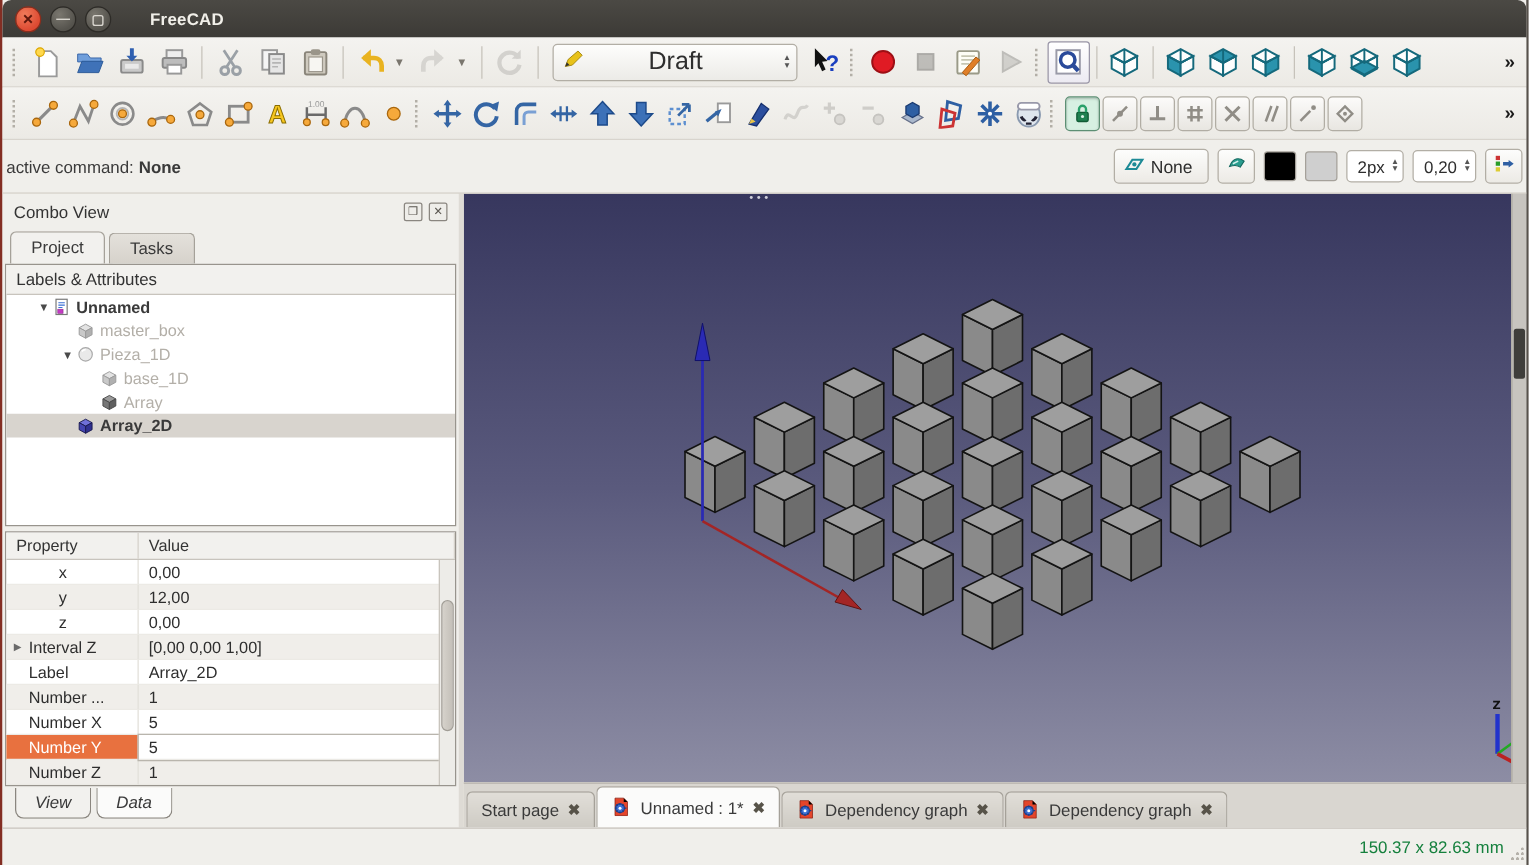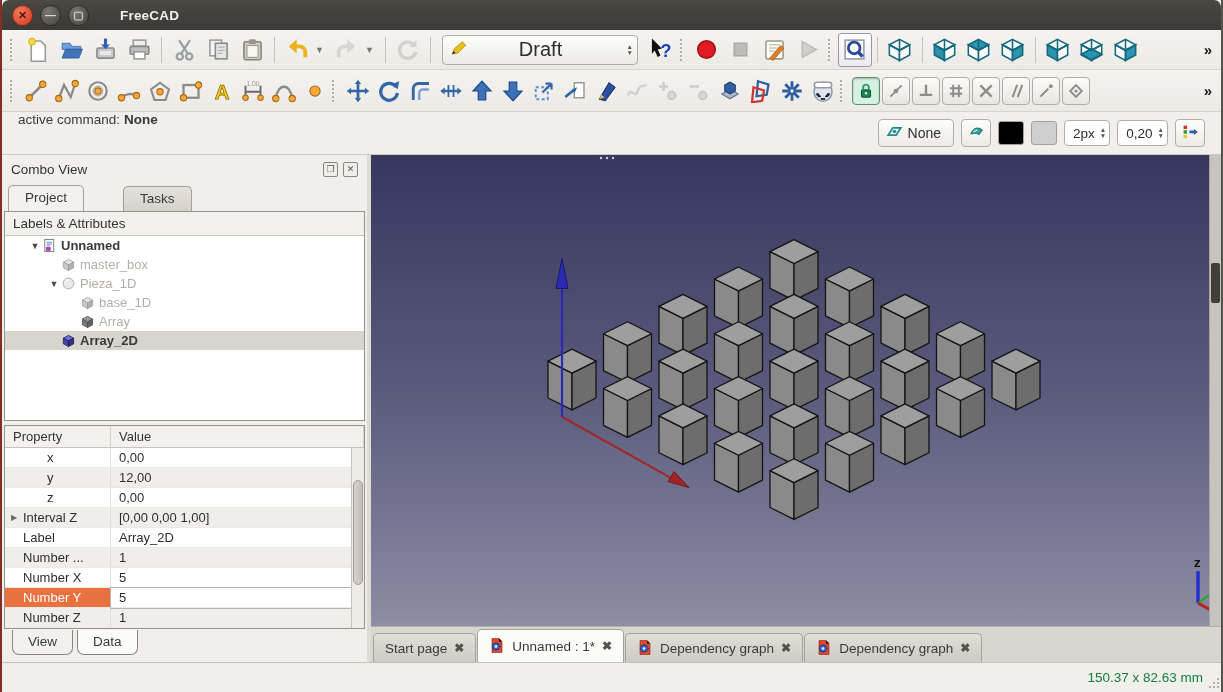--- a/index.html
+++ b/index.html
@@ -31,41 +31,41 @@
   .wbcombo { display:flex; align-items:center; height:30px; width:196px; border:1px solid #b2aea5; border-radius:4px; background:linear-gradient(#fdfdfc,#ecebe7); padding:0 4px 0 7px; margin:0 6px; flex:none; }
   .wbcombo svg { width:18px; height:18px; }
   .wblabel { flex:1; font-size:20px; color:#2e2e2e; padding-left:5px;margin-left:46px; }
   .wbspin { display:flex; flex-direction:column; align-items:center; line-height:6px; color:#555; }
   .wbspin i { font-style:normal; font-size:6.5px; }
   .snapbtn { width:28px; height:28px; border:1px solid #b1ada4; border-radius:4px; background:linear-gradient(#fcfbfa,#e8e6e1); display:flex; align-items:center; justify-content:center; margin-left:2px; flex:none; }
   .snapbtn svg { width:18px; height:18px; }
   .snapbtn.active { background:#d7f0e2; border-color:#5d8f74; box-shadow:inset 0 1px 2px rgba(0,0,0,.25); }
 
   
-  .cmdbar { height:43px; display:flex; background:#f0efeb; border-bottom:1px solid #cfcbc4; padding:0 16px; flex:none; }
+  .cmdbar { height:43px; display:flex; align-items:center; background:#f0efeb; border-bottom:1px solid #cfcbc4; padding:0 3px; flex:none; }
   .cmdlabel { font-size:13.5px; color:#3a3a3a; }
   .cmdlabel b { margin-left:4px; }
   .cmd-right { margin-left:auto; display:flex; align-items:center; gap:7px; }
   .wpbtn { display:flex; align-items:center; gap:5px; height:28px; padding:0 12px 0 7px; border:1px solid #b2aea5; border-radius:4px; background:linear-gradient(#fdfdfc,#eceae5); font-size:14px; color:#2e2e2e; }
   .wpbtn svg, .iconbtn svg { width:17px; height:17px; }
   .iconbtn { width:30px; height:28px; border:1px solid #b2aea5; border-radius:4px; background:linear-gradient(#fdfdfc,#eceae5); display:flex; align-items:center; justify-content:center; }
   .swatch { width:26px; height:24px; border:1px solid #a5a19a; border-radius:3px; }
   .spinbox { display:flex; align-items:center; height:26px; border:1px solid #b2aea5; border-radius:4px; background:#fff; padding:0 3px 0 8px; font-size:13.5px; color:#2e2e2e; }
   .spinarr { display:flex; flex-direction:column; line-height:6px; color:#555; margin-left:5px; }
   .spinarr i { font-style:normal; font-size:6.5px; }
 
   
   .main { flex:1; display:flex; min-height:0; }
   .leftpanel { width:365px; flex:none; display:flex; flex-direction:column; background:#f0efeb; }
   .splitter { width:4px; background:#dedbd5; flex:none; }
 
   .cv-title { height:28px; display:flex; align-items:center; padding:0 9px; font-size:13.5px; color:#333; flex:none;text-align:center; }
   .cv-btns { margin-left:auto; display:flex; gap:5px; }
   .cv-btn { width:15px; height:15px; border:1px solid #8a8680; border-radius:2px; display:flex; align-items:center; justify-content:center; font-size:9px; color:#5a5650; background:#eeede9; }
-  .pt-tabs { display:flex; padding:0 6px; height:28px; align-items:flex-end; flex:none;gap:36px; }
+  .pt-tabs { display:flex; padding:0 6px; height:28px; align-items:flex-end; flex:none; }
   .pt-tab { padding:4px 16px 5px; font-size:13.5px; color:#3a3a3a; border:1px solid #a5a199; border-bottom:none; border-radius:5px 5px 0 0; background:linear-gradient(#e4e1db,#d6d2cb); margin-right:3px; }
   .pt-tab.active { background:#f2f1ee; padding-bottom:6px; }
 
   .tree-frame { height:210px; margin:0 2px; border:1px solid #989citz48; border:1px solid #98948d; background:#fff; flex:none; overflow:hidden; }
   .tree-header { height:24px; background:#f2f1ee; border-bottom:1px solid #c8c4bd; display:flex; align-items:center; padding:0 8px; font-size:13.5px; color:#333; }
   .trow { height:19px; display:flex; align-items:center; font-size:13px; color:#3a3a3a; white-space:nowrap; }
   .trow.bold .tlabel { font-weight:bold; }
   .trow.dim { color:#b3afa8; }
   .trow.sel { background:#d8d4ce; }
   .texp { width:14px; font-size:9px; color:#4a4a4a; text-align:center; flex:none; }
@@ -80,21 +80,21 @@
   .pname { display:flex; align-items:center; padding:0 4px 0 6px; border-right:1px solid #e2dfd9; border-bottom:1px solid #eceae5; white-space:nowrap; overflow:hidden; }
   .pname.ind { padding-left:30px; }
   .pname .pexp { width:12px; font-size:8px; color:#6a6a6a; }
   .pval { display:flex; align-items:center; padding:0 8px; border-bottom:1px solid #eceae5; position:relative; }
   .prow.sel .pname { background:#e8713f; color:#fff; }
   .prow.sel .pval { background:#fff; outline:1px solid #b9b5ad; }
   .pval .spinarr { position:absolute; right:4px; }
   .prop-scroll { position:absolute; top:22px; right:0; bottom:0; width:13px; background:#edece8; border-left:1px solid #c8c4bd; }
   .prop-thumb { position:absolute; left:1px; right:1px; top:18%; height:58%; background:linear-gradient(90deg,#d6d2cb,#c4c0b9); border:1px solid #a19d96; border-radius:6px; }
 
-  .vd-tabs { height:33px; display:flex; align-items:flex-start; padding:1px 10px 0; gap:4px; flex:none; }
+  .vd-tabs { height:33px; display:flex; align-items:flex-start; padding:1px 10px 0; gap:4px; flex:none;font-style:italic; }
   .vd-tab { padding:4px 15px 5px; font-size:13.5px; color:#3a3a3a; border:1px solid #8a867f; border-top:none; border-radius:0 0 7px 7px; background:#f2f1ee; }
   .vd-tab.active { background:#fbfbfa; }
 
   
   .center { flex:1; display:flex; flex-direction:column; min-width:0; }
   .vp-row { flex:1; display:flex; min-height:0; }
   #vp-svg { flex:1; display:block; }
   .vp-scroll { width:12px; background:#c7c4bf; border-left:1px solid #a9a59e; position:relative; flex:none; }
   .vp-thumb { position:absolute; left:1px; right:1px; top:108px; height:40px; background:#3f3e3b; border-radius:2px; }
   .mdi { height:36px; background:#d9d6d0; border-top:1px solid #b5b1aa; display:flex; align-items:flex-end; padding:0 2px; flex:none; }

